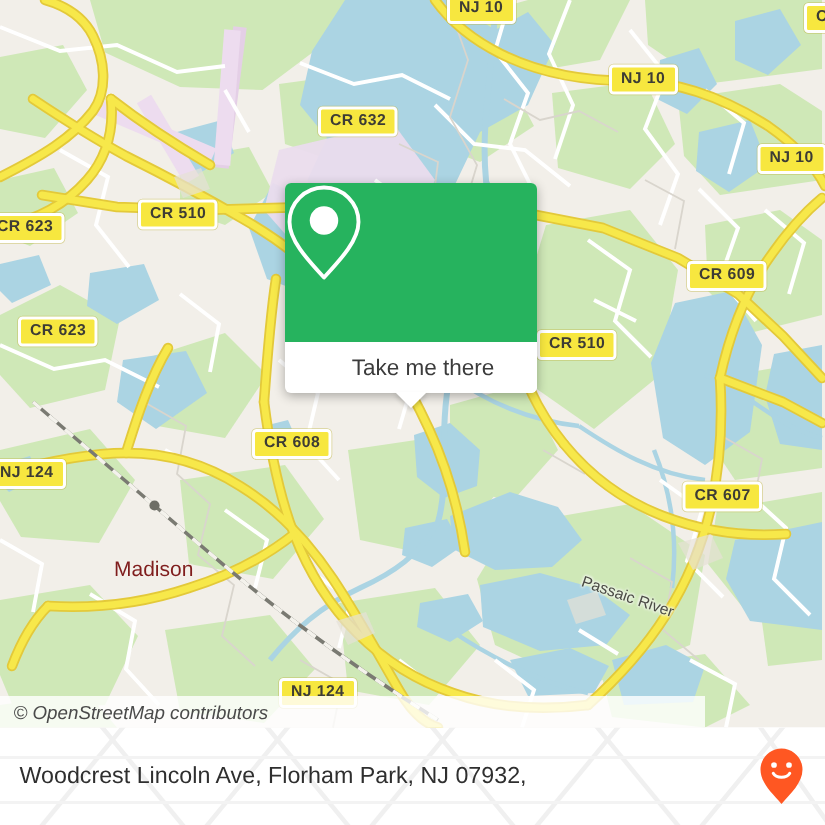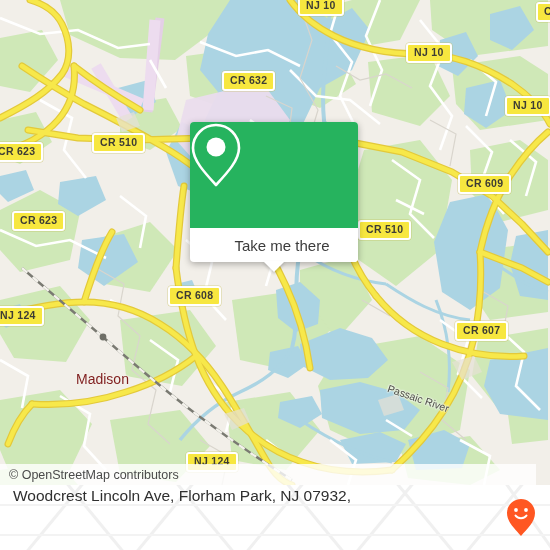--- a/index.html
+++ b/index.html
@@ -46,24 +46,24 @@
   .river-label{
     position:absolute;
     color:#4b4b45;
     font-size:10.5px;
     white-space:nowrap;
     text-shadow:1px 0 1.5px #eef4e8,-1px 0 1.5px #eef4e8,0 1px 1.5px #eef4e8,0 -1px 1.5px #eef4e8;
   }
 
   
   .attrib{
-    position:absolute;left:0;bottom:0;width:536px;height:21px;
+    position:absolute;left:0;bottom:0;width:470px;height:21px;
     background:rgba(255,255,255,.80);
     display:flex;align-items:center;
-    box-sizing:border-box;padding-left:9px;
+    box-sizing:border-box;padding-left:9px;font-style:italic;
   }
   .attrib span{font-size:12.5px;color:#4a4a4a;}
 
   
   .card{
     position:absolute;left:190px;top:122px;width:168px;
     border-radius:4px;
     box-shadow:0 2px 7px rgba(0,0,0,.30);
     overflow:visible;
     background:#ffffff;
@@ -89,21 +89,21 @@
   }
 
   
   .footer{
     position:absolute;left:0;top:485px;width:550px;height:65px;
     background:#ffffff;overflow:hidden;
   }
   .footer .wm{position:absolute;left:0;top:0;opacity:1;}
   .footer-inner{
     position:relative;height:65px;
-    display:flex;justify-content:space-between;
+    display:flex;align-items:center;justify-content:space-between;
     padding:0 14px 0 13px;box-sizing:border-box;
   }
   .addr{
     font-size:15.5px;color:#2f2f2f;line-height:21px;max-width:390px;
   }
   .addr div{white-space:nowrap;}
   .logo{display:flex;align-items:center;gap:2px;}
   .logo-word{
     font-size:32px;color:#1d1d1b;letter-spacing:-.5px;line-height:32px;
     font-family:"DejaVu Sans", sans-serif;font-weight:400;
@@ -305,21 +305,21 @@
           <path d="M116,118 L134,112 L140,126 L122,132 Z"></path>
           <path d="M378,400 L398,394 L404,410 L384,416 Z"></path>
         </g>
       </g>
     </svg>
 
     <div id="shields">
         <div class="shield" style="left: 298px; top: -4px;">NJ 10</div>
         <div class="shield" style="left: 406px; top: 43px;">NJ 10</div>
         <div class="shield" style="left: 505px; top: 96px;">NJ 10</div>
-        <div class="shield" style="left: 222px; top: 71px;">CR 632</div>
+        <div class="shield" style="left: 212px; top: 71px;">CR 632</div>
         <div class="shield" style="left: 92px; top: 133px;">CR 510</div>
         <div class="shield" style="left: 358px; top: 220px;">CR 510</div>
         <div class="shield" style="left: -10px; top: 142px;">CR 623</div>
         <div class="shield" style="left: 12px; top: 211px;">CR 623</div>
         <div class="shield" style="left: 458px; top: 174px;">CR 609</div>
         <div class="shield" style="left: 455px; top: 321px;">CR 607</div>
         <div class="shield" style="left: 168px; top: 286px;">CR 608</div>
         <div class="shield" style="left: -8px; top: 306px;">NJ 124</div>
         <div class="shield" style="left: 186px; top: 452px;">NJ 124</div>
         <div class="shield" style="left: 536px; top: 2px;">C</div>

